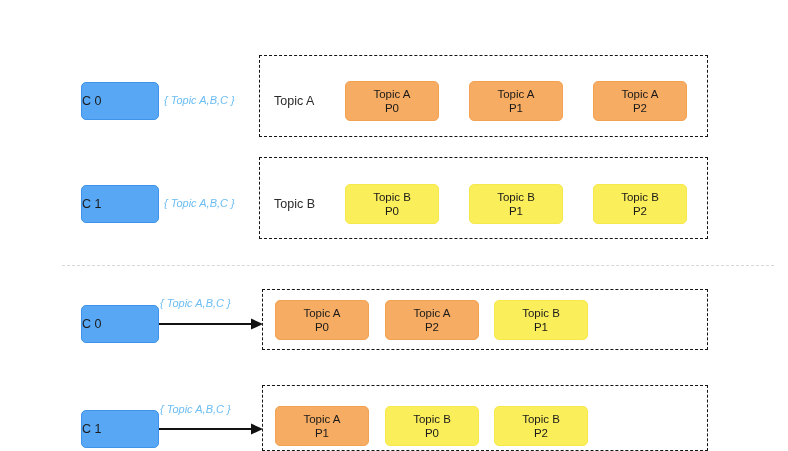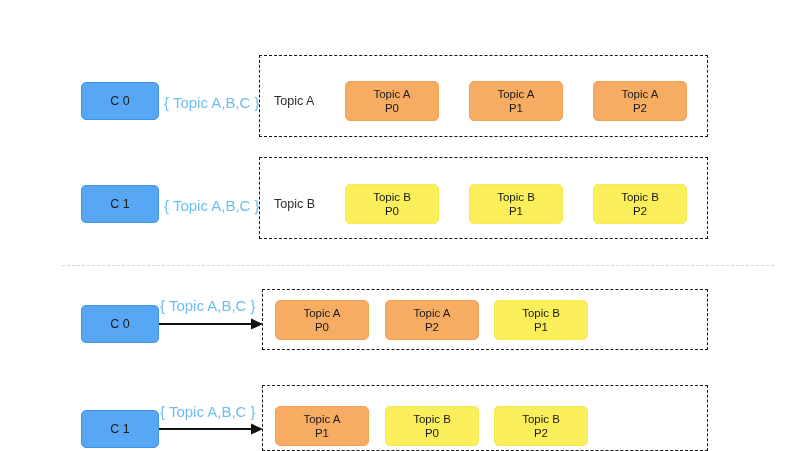--- a/index.html
+++ b/index.html
@@ -23,32 +23,32 @@
   
   .consumer {
     position: absolute;
     width: 78px;
     height: 38px;
     background: #57A7F5;
     border: 1px solid #3f93e8;
     border-radius: 5px;
     display: flex;
     align-items: center;
-    justify-content: center;
     font-size: 12.5px;
     color: #1b1b1b;
     box-sizing: border-box;
   }
 
   
   .sub-label {
     position: absolute;
-    font-size: 15px;
+    font-size: 11px;
     color: #6BBDF2;
     white-space: nowrap;
+    font-style: italic;
   }
 
   
   .group {
     position: absolute;
     border: 1.6px dashed #141414;
     box-sizing: border-box;
     background: transparent;
   }
 

